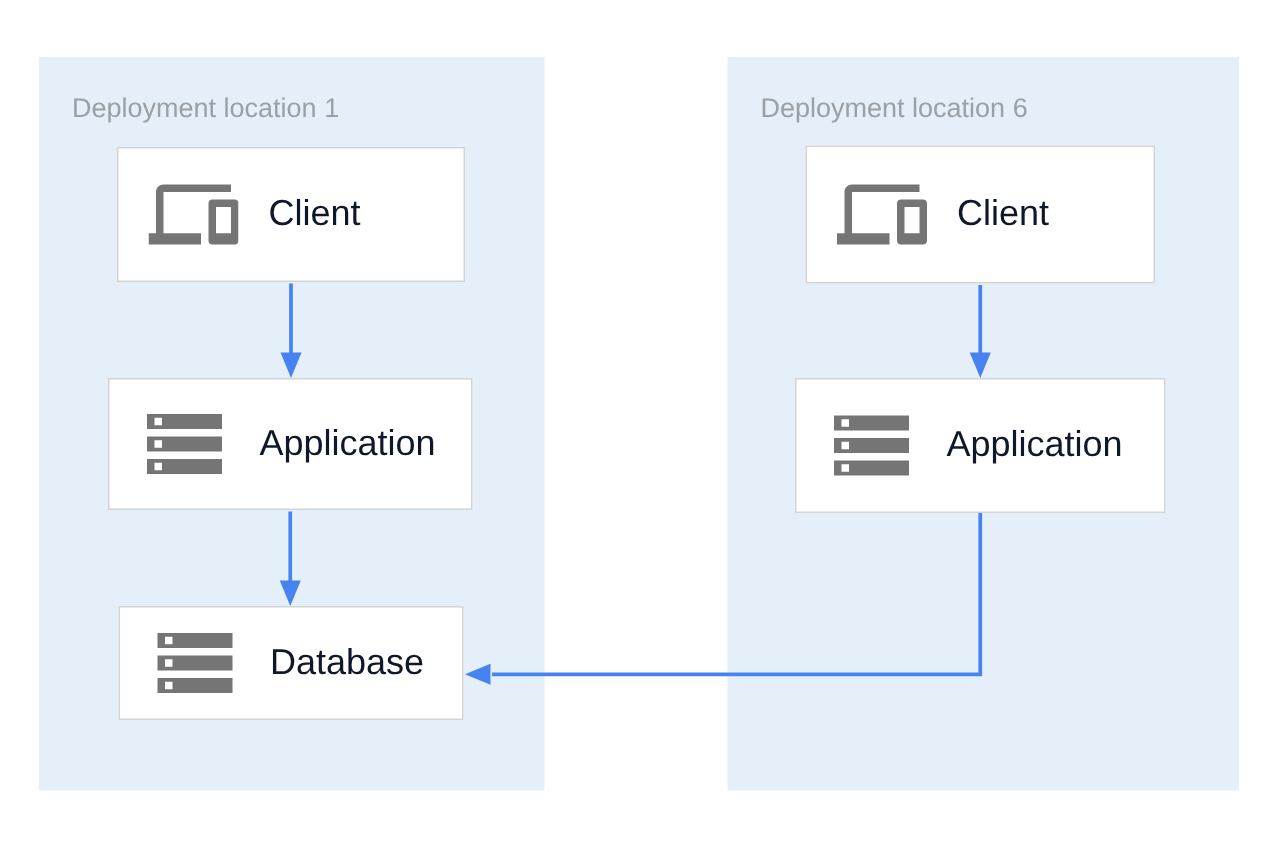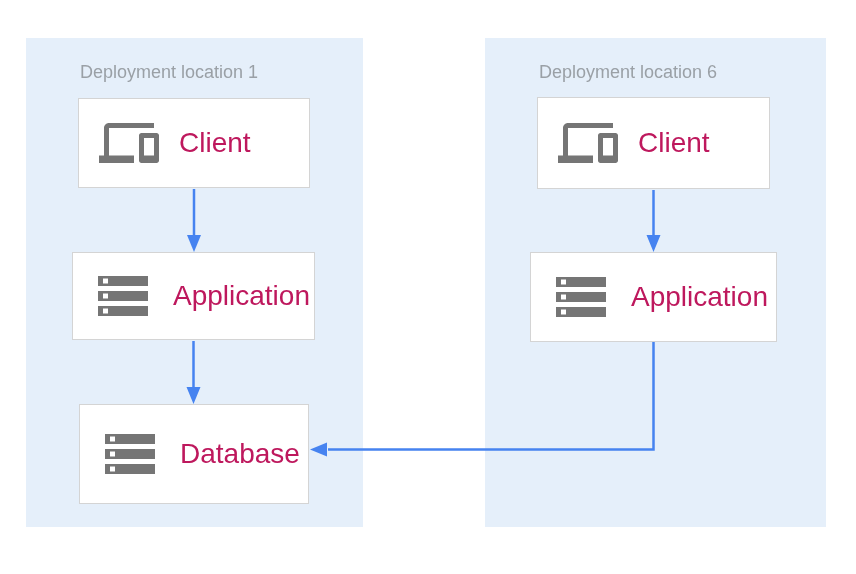--- a/index.html
+++ b/index.html
@@ -21,21 +21,20 @@
   }
   .panel-1 { left: 26px; top: 38px; width: 337px; height: 489px; }
   .panel-2 { left: 485px; top: 38px; width: 341px; height: 489px; }
   .panel-label {
     position: absolute;
     left: 22px;
     top: 24px;
     font-size: 18px;
     color: #9aa0a6;
     white-space: nowrap;
-    margin-left: 32px;
   }
   .node {
     position: absolute;
     background: #ffffff;
     border: 1px solid #d4d4d4;
     box-sizing: border-box;
     display: flex;
     align-items: center;
     padding-left: 20px;
   }
@@ -44,27 +43,27 @@
     flex: 0 0 80px;
     display: flex;
     align-items: center;
   }
   .node .icon-wrap svg {
     width: 60px;
     height: 60px;
     fill: #757575;
   }
   .node-label {
-    font-size: 28px;
-    color: #be185d;
+    font-size: 24px;
+    color: #0f172a;
     white-space: nowrap;
   }
   #node-client1 { left: 78px;  top: 98px;  width: 232px; height: 90px; }
   #node-app1    { left: 72px;  top: 252px; width: 243px; height: 88px; }
-  #node-db1     { left: 79px;  top: 404px; width: 230px; height: 100px; }
+  #node-db1     { left: 79px;  top: 404px; width: 230px; height: 76px; }
   #node-client2 { left: 537px; top: 97px;  width: 233px; height: 92px; }
   #node-app2    { left: 530px; top: 252px; width: 247px; height: 90px; }
   svg.edges {
     position: absolute;
     left: 0;
     top: 0;
     width: 856px;
     height: 574px;
     pointer-events: none;
   }

